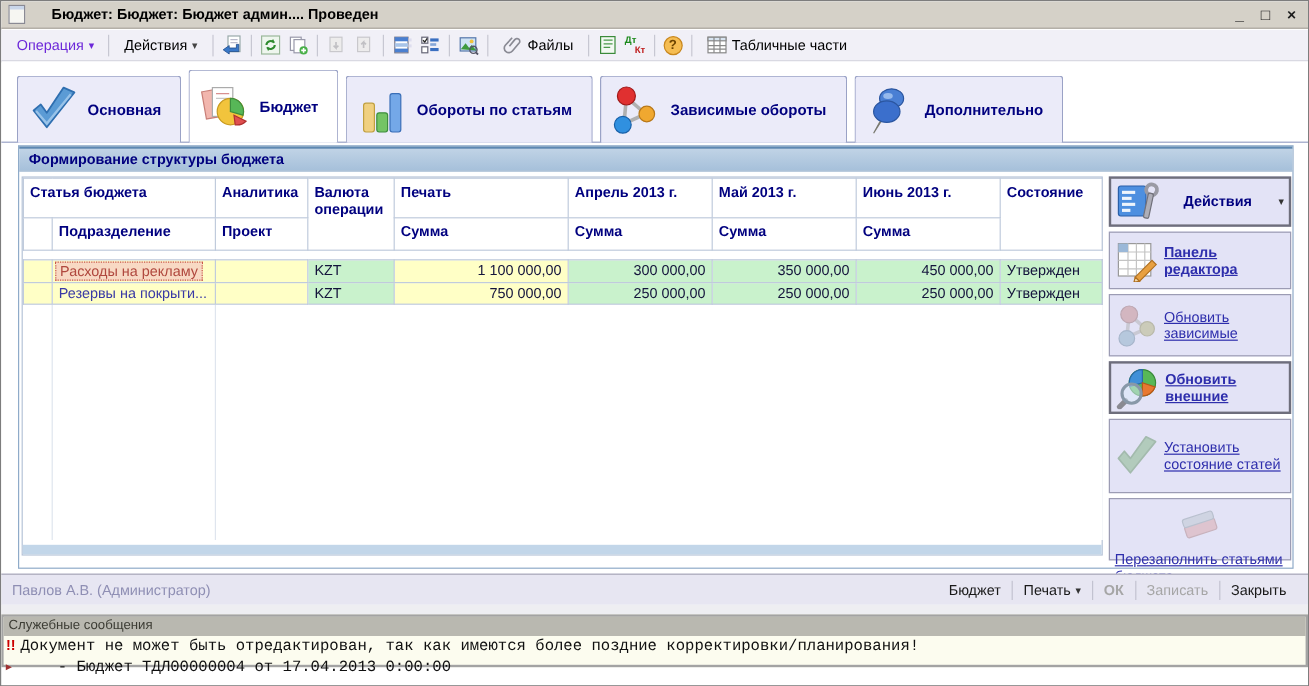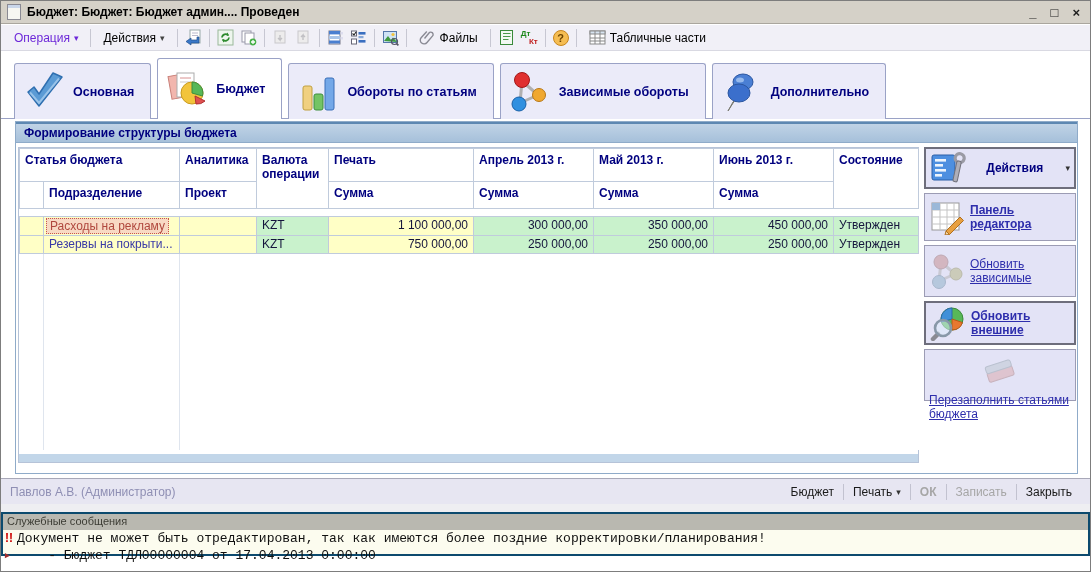--- a/index.html
+++ b/index.html
@@ -5,21 +5,21 @@
   html,body{margin:0;padding:0;background:#fff;}
   *{box-sizing:border-box;}
   .window{position:relative;width:1091px;height:572px;border:1px solid #7d7d7d;
     font-family:"Liberation Sans",sans-serif;font-size:12px;background:#fff;overflow:hidden;}
 
   
   .titlebar{position:absolute;top:0;left:0;right:0;height:23px;background:#d5d1c8;
     border-bottom:1px solid #aaa69e;display:flex;align-items:center;padding:0 6px;}
   .title-doc{width:14px;height:16px;background:#f6f6f2;border:1px solid #8a8a94;
     box-shadow:inset 0 3px 0 #c9d6ea;flex:none;}
-  .title-text{font-weight:bold;color:#000;margin-left:6px;flex:1;white-space:nowrap;overflow:hidden;}
+  .title-text{font-weight:bold;color:#000;margin-left:22px;flex:1;white-space:nowrap;overflow:hidden;}
   .win-controls{display:flex;gap:14px;margin-right:4px;}
   .win-controls span{font-weight:bold;color:#1c1c1c;font-size:13px;line-height:13px;cursor:default;}
 
   
   .toolbar{position:absolute;top:24px;left:0;right:0;height:26px;background:#f1f0f7;
     border-bottom:1px solid #d9d9e2;display:flex;align-items:center;padding:0 5px;}
   .tb-btn{display:flex;align-items:center;gap:4px;padding:2px 7px;color:#000;border:1px solid transparent;border-radius:2px;}
   .tb-btn .caret{font-size:9px;color:#444;}
   .tb-btn.muted, .tb-btn.muted .caret{color:#6d28d9;}
   .tb-sep{width:1px;height:18px;background:#c7c7d2;margin:0 4px;flex:none;}
@@ -97,21 +97,21 @@
   .sb-btn{padding:2px 9px;color:#1a1a1a;display:flex;align-items:center;gap:4px;white-space:nowrap;}
   .sb-btn.disabled{color:#a6a6a6;}
   .sb-btn.ok{font-weight:bold;}
   .sb-sep{width:1px;height:16px;background:#c2c2d0;}
   .sb-caret{font-size:9px;color:#333;}
 
   .gap-strip{position:absolute;top:503px;left:0;right:0;height:8px;background:#eeeef2;}
 
   
   .messages{position:absolute;top:511px;left:0;width:1089px;height:44px;
-    border:2px solid #0c4a6e;background:#fcfcef;}
+    border:2px solid #a3a3a3;background:#fcfcef;}
   .msg-header{height:16px;background:#b9b8b0;color:#3c3c34;font-size:11px;padding:1px 4px;line-height:13px;}
   .msg-line{display:flex;align-items:flex-start;line-height:17px;}
   .msg-marker{width:14px;flex:none;text-align:left;padding-left:2px;color:#cc0000;font-weight:bold;
     font-size:12px;font-family:"Liberation Sans",sans-serif;}
   .msg-marker.small{font-size:9px;color:#a03030;}
   .msg-text{font-family:"Liberation Mono","DejaVu Sans Mono",monospace;font-size:13px;color:#101010;white-space:pre;}
 </style>
 </head>
 <body>
 
@@ -463,20 +463,28 @@
                 <svg viewBox="0 0 36 36">
                   <circle cx="22" cy="14" r="11" fill="#58b858" stroke="#3a8a3a"></circle>
                   <path d="M22 14 L22 3 A11 11 0 0 0 11.5 17 Z" fill="#4090d8" stroke="#2a6aa8"></path>
                   <path d="M22 14 L32.5 17.5 A11 11 0 0 1 22 25 Z" fill="#e87830" stroke="#b85818"></path>
                   <line x1="8" y1="29" x2="3" y2="34" stroke="#8a8a92" stroke-width="4.5" stroke-linecap="round"></line>
                   <circle cx="13" cy="23" r="8" fill="#dcebfa" fill-opacity=".55" stroke="#8898a8" stroke-width="2.6"></circle>
                 </svg>
               </span>
             <span class="sp-lbl bold">Обновить внешние</span>
           </div>
+          <div class="sp-btn h62">
+            <span class="sp-ic faded">
+                <svg viewBox="0 0 36 36">
+                  <path d="M3 20 L13 32 L34 6 L26 2 L13 20 L8 14 Z" fill="#78b078" stroke="#568a56" stroke-width="1.4" stroke-linejoin="round"></path>
+                </svg>
+              </span>
+            <span class="sp-lbl">Установить состояние статей</span>
+          </div>
           <div class="sp-btn h56">
             <span class="sp-ic faded">
                 <svg viewBox="0 0 36 36">
                   <g transform="rotate(-18 18 20)">
                     <rect x="5" y="17" width="26" height="10" rx="2" fill="#d8a0a0" stroke="#a87878"></rect>
                     <rect x="5" y="11" width="26" height="7" rx="2" fill="#b8c4cc" stroke="#8898a0"></rect>
                   </g>
                 </svg>
               </span>
             <span class="sp-lbl">Перезаполнить статьями бюджета</span>

